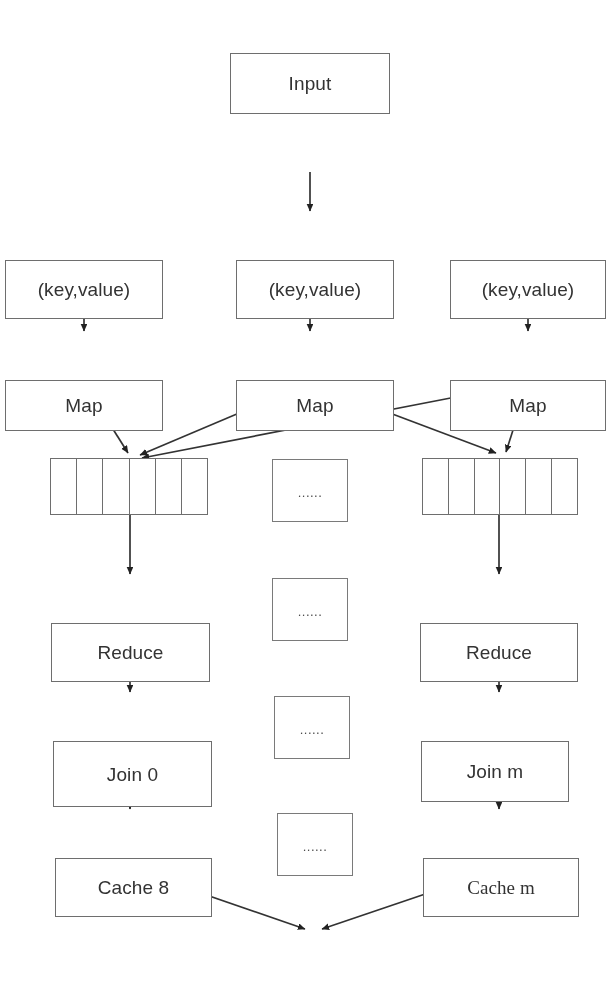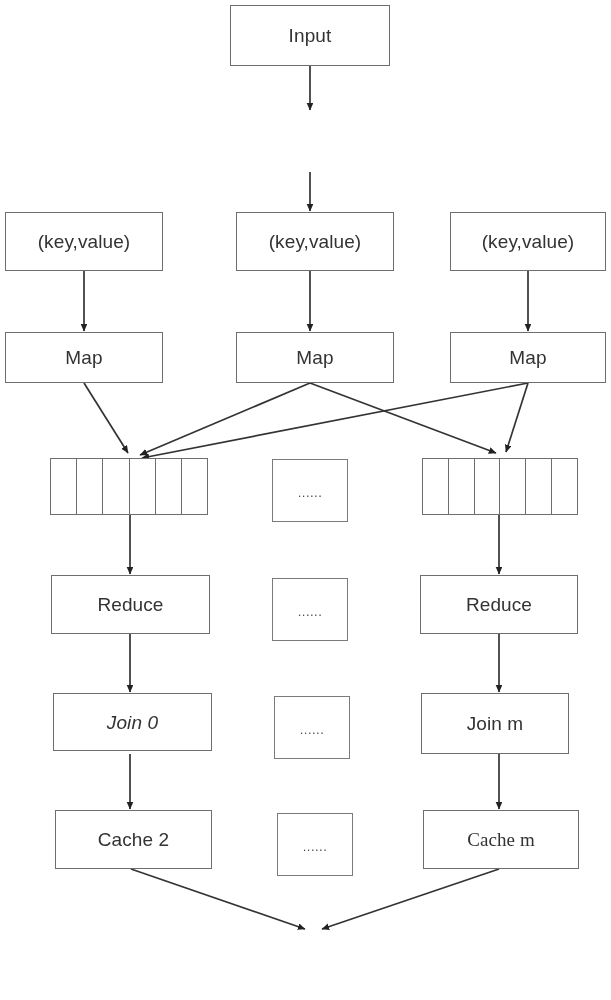--- a/index.html
+++ b/index.html
@@ -31,20 +31,21 @@
     border: 1.6px solid #6e6e6e;
     background: #ffffff;
     display: flex;
     align-items: center;
     justify-content: center;
     color: #333333;
     font-size: 19px;
     line-height: 1;
     letter-spacing: 0.1px;
     z-index: 2;
+    margin-top: 48px;
   }
   .node.cjk {
     font-family: "DejaVu Sans", sans-serif;
     font-size: 21px;
     letter-spacing: 1.5px;
     color: #4a4a4a;
   }
   .dots-node {
     position: absolute;
     box-sizing: border-box;
@@ -169,32 +170,32 @@
   <div class="node" style="left:51px; top:575px; width:159px; height:59px;">
     <span>Reduce</span>
   </div>
   <div class="dots-node" style="left:272px; top:578px; width:76px; height:63px;">
     <span class="dots-label">......</span>
   </div>
   <div class="node" style="left:420px; top:575px; width:158px; height:59px;">
     <span>Reduce</span>
   </div>
 
-  <div class="node" style="left:53px; top:693px; width:159px; height:58px;font-style:italic;">
+  <div class="node" style="left:53px; top:693px; width:159px; height:66px;">
     <span>Join 0</span>
   </div>
   <div class="dots-node" style="left:274px; top:696px; width:76px; height:63px;">
     <span class="dots-label">......</span>
   </div>
   <div class="node" style="left:421px; top:693px; width:148px; height:61px;">
     <span>Join m</span>
   </div>
 
   <div class="node" style="left:55px; top:810px; width:157px; height:59px;">
-    <span>Cache 2</span>
+    <span>Cache 8</span>
   </div>
   <div class="dots-node" style="left:277px; top:813px; width:76px; height:63px;">
     <span class="dots-label">......</span>
   </div>
   <div class="node" style="left:423px; top:810px; width:156px; height:59px;font-family:Liberation Serif, serif;">
     <span>Cache m</span>
   </div>
 
 
 </div>

